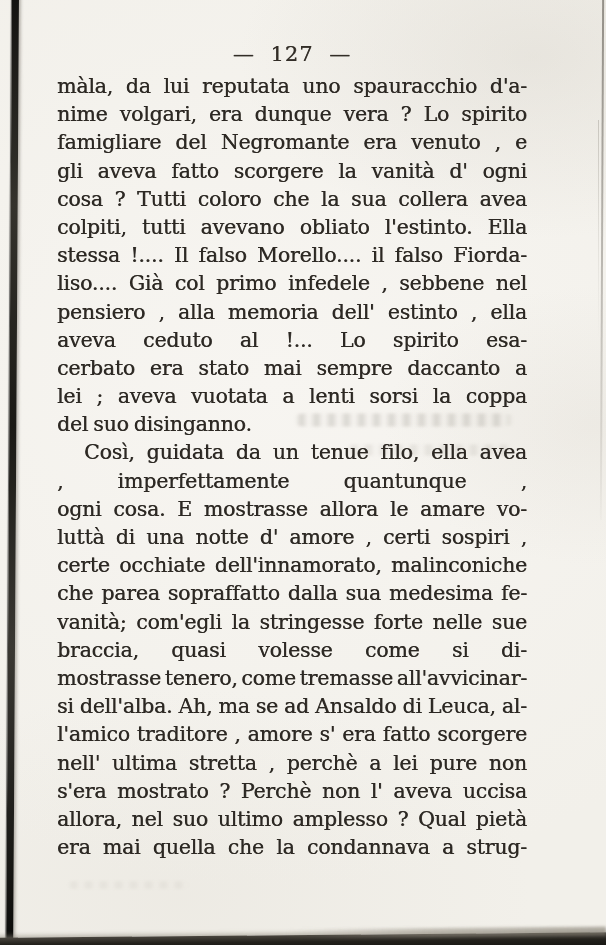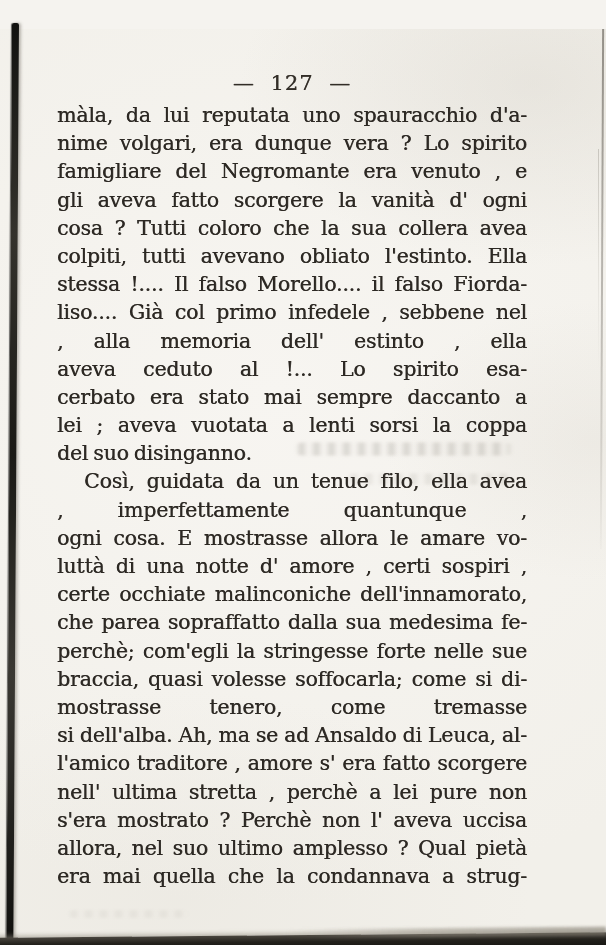--- a/index.html
+++ b/index.html
@@ -17,21 +17,20 @@
 
   
   .scan {
     position: absolute;
     inset: 0;
     background:
       radial-gradient(ellipse 420px 260px at 88% 6%, rgba(205,200,190,0.30), rgba(205,200,190,0) 70%),
       radial-gradient(ellipse 300px 200px at 98% 45%, rgba(210,205,195,0.22), rgba(210,205,195,0) 70%),
       radial-gradient(ellipse 500px 300px at 30% 95%, rgba(215,210,200,0.18), rgba(215,210,200,0) 70%),
       radial-gradient(ellipse 700px 600px at 45% 40%, #f7f5f1, #f2f0ea 85%);
-    margin-top: 29px;
   }
 
   
   .gutter-bar {
     position: absolute;
     left: 12px;
     top: -6px;
     width: 7px;
     height: 960px;
     background: linear-gradient(180deg, #121210 0%, #34322c 22%, #1b1a16 45%, #3a3833 68%, #0a0a08 100%);
@@ -228,20 +227,21 @@
         <span>liso....</span>
         <span>Già</span>
         <span>col</span>
         <span>primo</span>
         <span>infedele</span>
         <span>,</span>
         <span>sebbene</span>
         <span>nel</span>
       </div>
       <div class="line">
+        <span>pensiero</span>
         <span>,</span>
         <span>alla</span>
         <span>memoria</span>
         <span>dell'</span>
         <span>estinto</span>
         <span>,</span>
         <span>ella</span>
       </div>
       <div class="line">
         <span>aveva</span>
@@ -311,55 +311,55 @@
         <span>d'</span>
         <span>amore</span>
         <span>,</span>
         <span>certi</span>
         <span>sospiri</span>
         <span>,</span>
       </div>
       <div class="line">
         <span>certe</span>
         <span>occhiate</span>
+        <span>dell'innamorato,</span>
         <span>malinconiche</span>
-        <span>dell'innamorato,</span>
       </div>
       <div class="line">
         <span>che</span>
         <span>parea</span>
         <span>sopraffatto</span>
         <span>dalla</span>
         <span>sua</span>
         <span>medesima</span>
         <span>fe-</span>
       </div>
       <div class="line">
-        <span>perchè;</span>
+        <span>vanità;</span>
         <span>com'egli</span>
         <span>la</span>
         <span>stringesse</span>
         <span>forte</span>
         <span>nelle</span>
         <span>sue</span>
       </div>
       <div class="line">
         <span>braccia,</span>
         <span>quasi</span>
         <span>volesse</span>
-        <span>soffocarla;</span>
         <span>come</span>
         <span>si</span>
         <span>di-</span>
       </div>
       <div class="line">
         <span>mostrasse</span>
         <span>tenero,</span>
         <span>come</span>
         <span>tremasse</span>
+        <span>all'avvicinar-</span>
       </div>
       <div class="line">
         <span>si</span>
         <span>dell'alba.</span>
         <span>Ah,</span>
         <span>ma</span>
         <span>se</span>
         <span>ad</span>
         <span>Ansaldo</span>
         <span>di</span>

